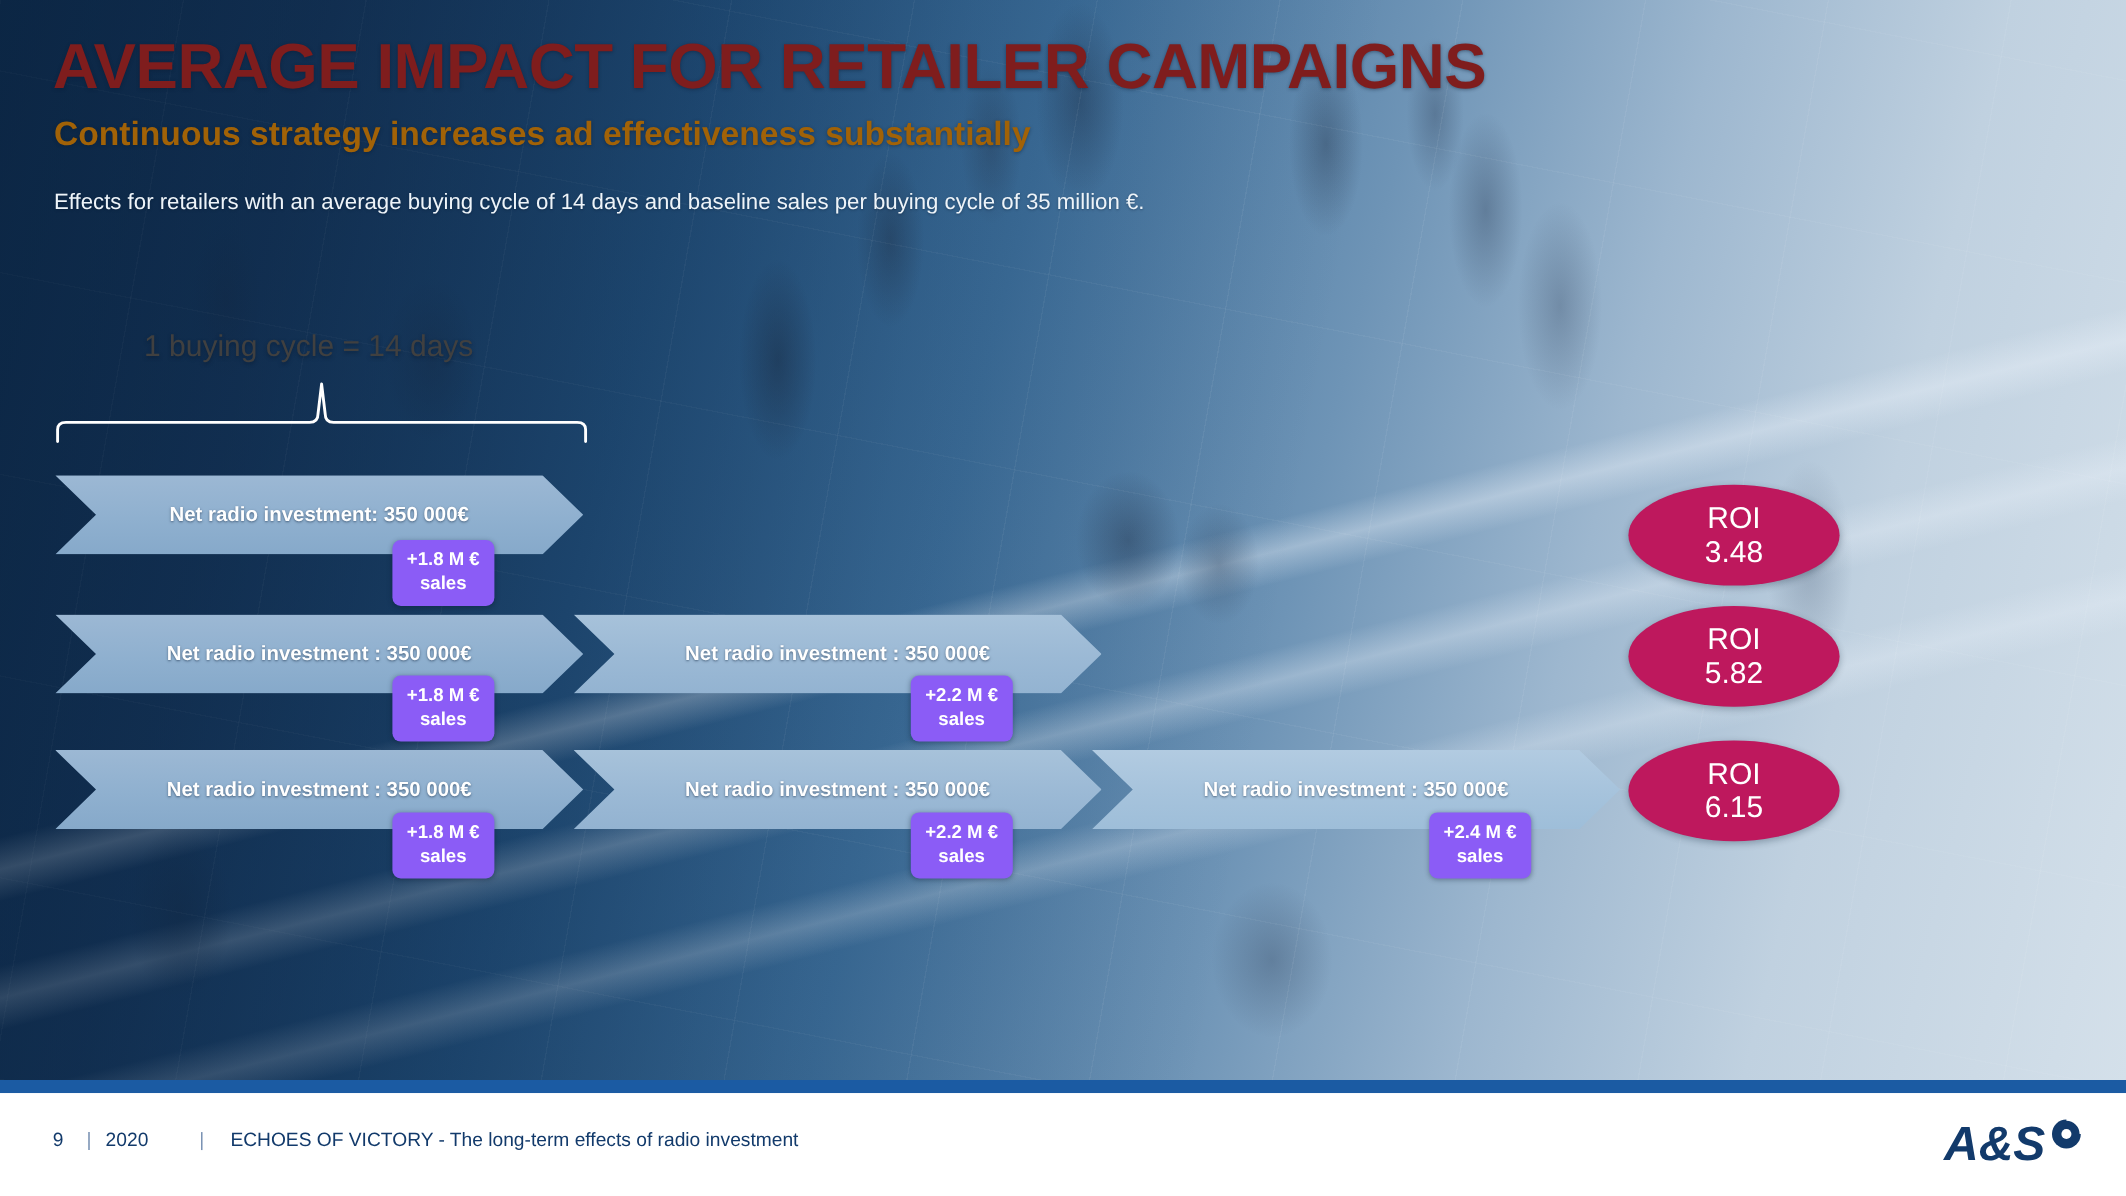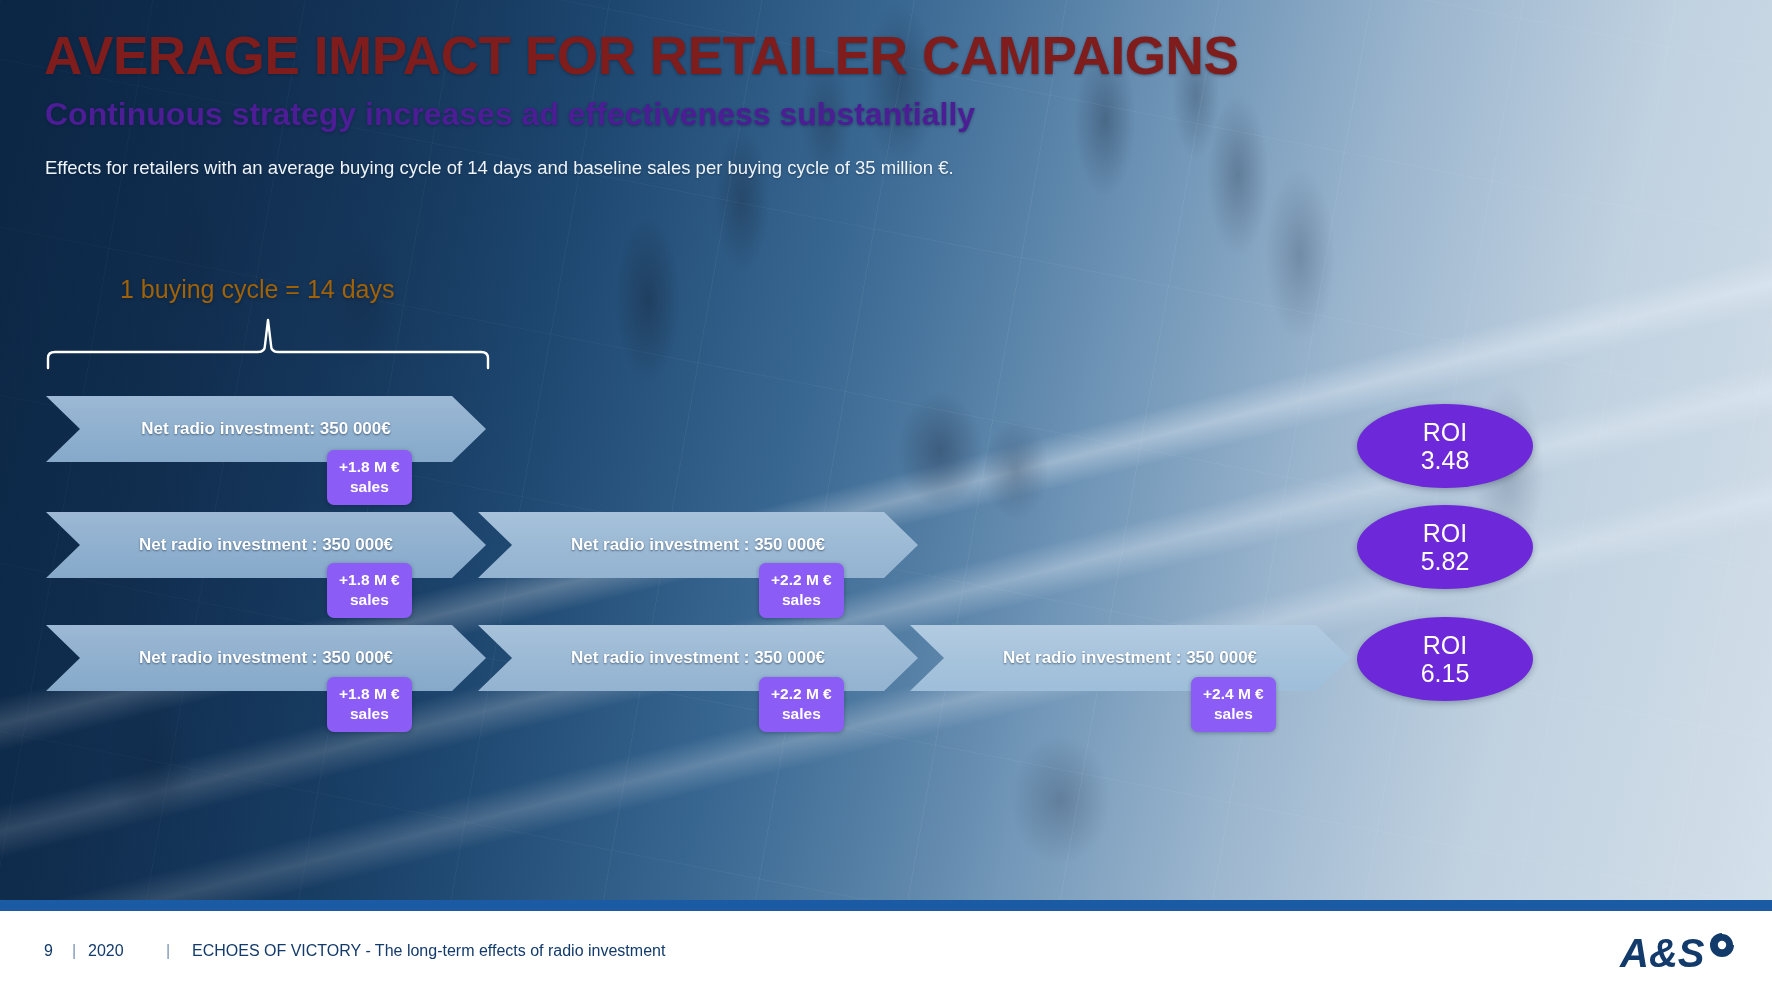--- a/index.html
+++ b/index.html
@@ -74,36 +74,36 @@
   
   .title {
     position:absolute; left:44px; top:28px;
     font-size:53px; font-weight:bold; color:#7f1d1d;
     letter-spacing:-0.4px; line-height:1.05;
     text-shadow:0 1px 3px rgba(8,26,48,.45);
     white-space:nowrap;
   }
   .subtitle {
     position:absolute; left:45px; top:96px;
-    font-size:32px; font-weight:bold; color:#4c1d95;
+    font-size:28px; font-weight:bold; color:#a16207;
     line-height:1.15;
     text-shadow:0 1px 3px rgba(8,26,48,.45);
     white-space:nowrap;
   }
   .lede {
     position:absolute; left:45px; top:155px; width:1010px;
     font-size:18.5px; font-weight:400; color:#eef4f9;
     line-height:1.45;
     text-shadow:0 1px 2px rgba(8,26,48,.40);
   }
 
   
   .cycle-label {
     position:absolute; left:120px; top:275px;
-    font-size:25px; color:#a16207; font-weight:400;
+    font-size:25px; color:#404040; font-weight:400;
     text-shadow:0 1px 3px rgba(8,26,48,.5);
     white-space:nowrap;
   }
   .bracket {
     position:absolute; left:46px; top:318px;
     width:444px; height:52px;
     pointer-events:none;
   }
 
   
@@ -132,21 +132,21 @@
     line-height:1.3;
     box-shadow:0 1px 4px rgba(10,25,45,.35);
     white-space:nowrap;
   }
 
   
   .roi {
     position:absolute;
     width:176px; height:84px;
     border-radius:50%;
-    background:#6d28d9;
+    background:#be185d;
     color:#ffffff;
     display:flex; flex-direction:column;
     align-items:center; justify-content:center;
     font-size:25px; line-height:1.12; font-weight:400;
     box-shadow:0 2px 6px rgba(8,26,48,.30);
   }
 
   
   .footer-bar {
     position:absolute; left:0; top:900px;

